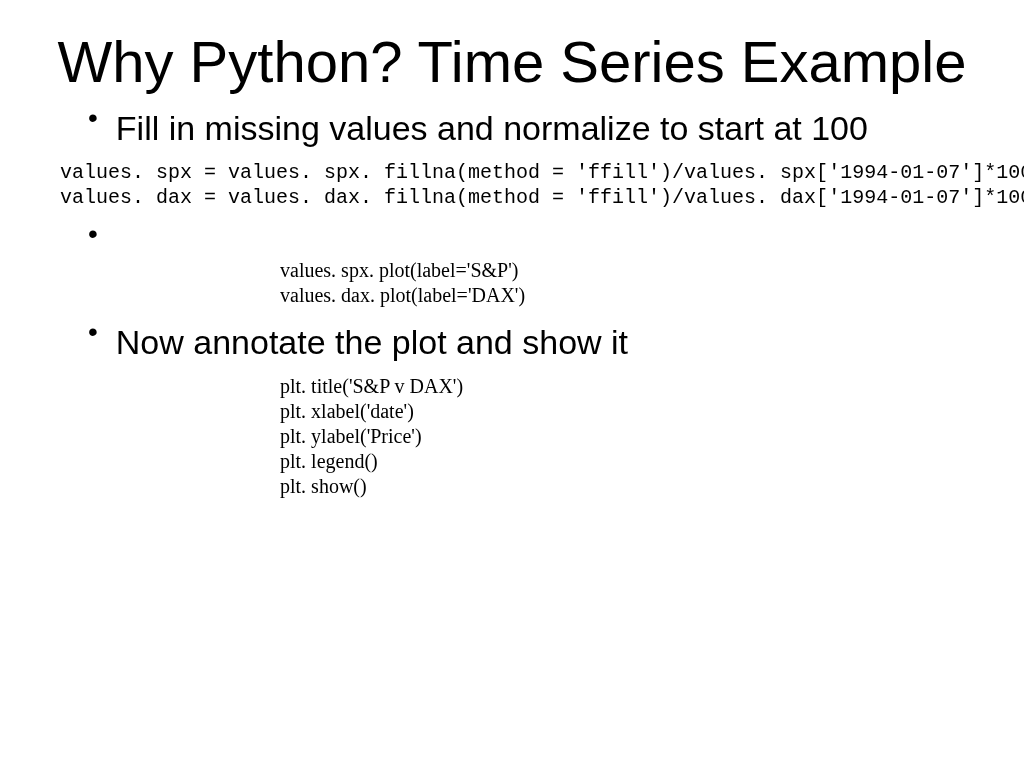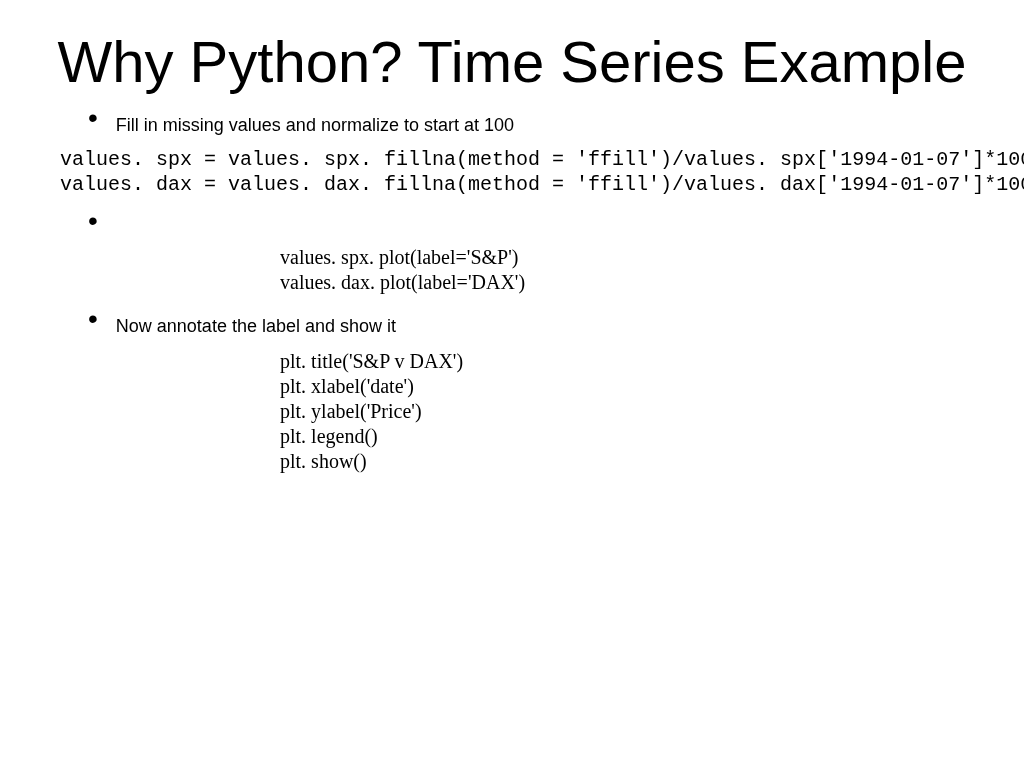--- a/index.html
+++ b/index.html
@@ -31,24 +31,23 @@
       margin-bottom: 10px;
     }
     .bullet-dot {
       font-size: 28px;
       line-height: 1;
       margin-right: 18px;
       margin-top: -2px;
       flex-shrink: 0;
     }
     .bullet-text {
-      font-size: 18px;
+      font-size: 34px;
       line-height: 1.3;
       font-family: Arial, Helvetica, sans-serif;
-      margin-top: 8px;
     }
     .code-block {
       font-family: "Courier New", Courier, monospace;
       font-size: 20px;
       line-height: 1.25;
       white-space: pre;
       margin-left: 20px;
       margin-top: 8px;
       margin-bottom: 12px;
     }
@@ -72,20 +71,20 @@
 
 <div class="bullet-row">
   <span class="bullet-dot">•</span>
 </div>
 
 <div class="code-block indent">values. spx. plot(label='S&amp;P')
 values. dax. plot(label='DAX')</div>
 
 <div class="bullet-row">
   <span class="bullet-dot">•</span>
-  <span class="bullet-text">Now annotate the label and show it</span>
+  <span class="bullet-text">Now annotate the plot and show it</span>
 </div>
 
 <div class="code-block indent">plt. title('S&amp;P v DAX')
 plt. xlabel('date')
 plt. ylabel('Price')
 plt. legend()
 plt. show()</div>
 
 </body></html>

